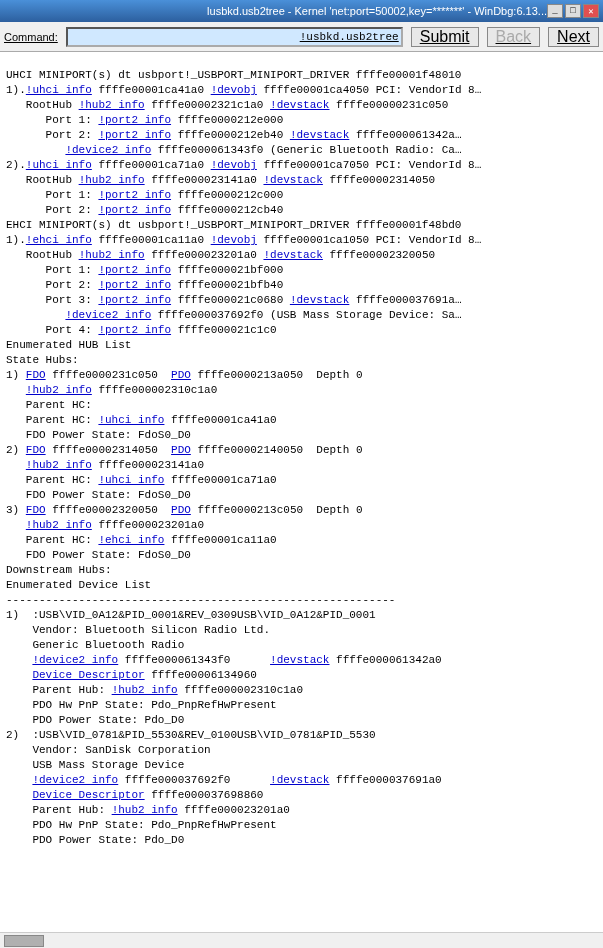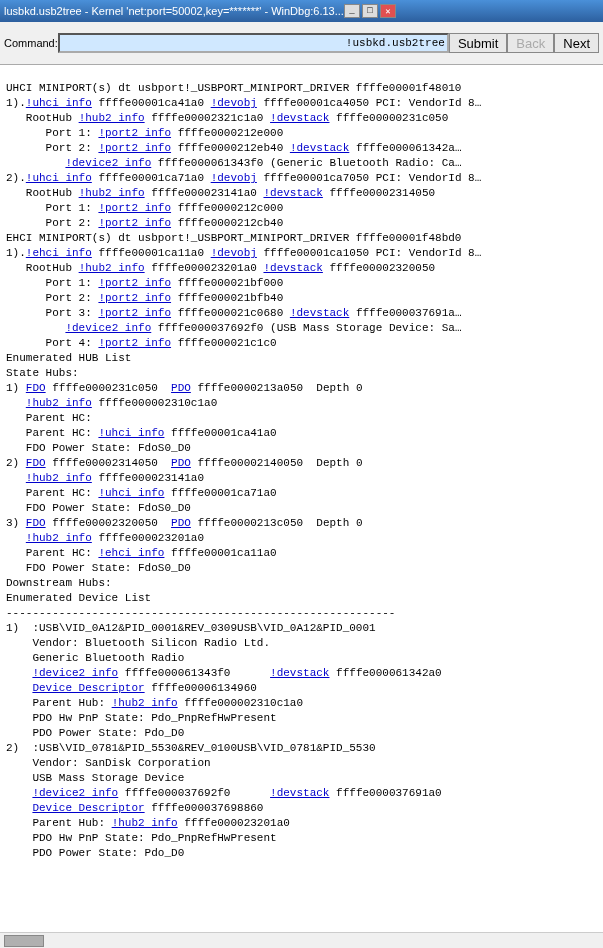--- a/index.html
+++ b/index.html
@@ -14,21 +14,21 @@
       display: flex;
       flex-direction: column;
     }
 
     
     .title-bar {
       background: linear-gradient(to bottom, #4a90d9, #2c5f9e);
       color: #fff;
       display: flex;
       align-items: center;
-      justify-content: flex-start;
+      justify-content: flex-end;
       padding: 2px 4px;
       height: 22px;
       flex-shrink: 0;
     }
     .title-text {
       font-size: 11px;
       font-family: Segoe UI, Arial, sans-serif;
     }
     .title-controls {
       display: flex;
@@ -50,23 +50,24 @@
     .title-btn.minimize { background: #ddd; }
     .title-btn.maximize { background: #ddd; }
 
     
     .toolbar {
       background: #f0f0f0;
       border-bottom: 1px solid #aaa;
       display: flex;
       align-items: center;
       padding: 3px 4px;
-      gap: 0;
-      height: 43px;
+      gap: 8px;
+      height: 30px;
       flex-shrink: 0;
+      text-decoration: underline;
     }
     .toolbar-label {
       font-family: Segoe UI, Arial, sans-serif;
       font-size: 11px;
     }
     .toolbar-input {
       flex: 1;
       height: 20px;
       border: 2px inset #aaa;
       background: #fff;
@@ -76,21 +77,21 @@
       color: #000;
       background-color: #d0e8ff;
       text-align: right;
     }
     .toolbar-btn {
       height: 20px;
       padding: 0 8px;
       background: #e8e8e8;
       border: 1px solid #888;
       font-family: Segoe UI, Arial, sans-serif;
-      font-size: 13px;
+      font-size: 16px;
       cursor: pointer;
       white-space: nowrap;
     }
     .toolbar-btn.disabled { color: #aaa; cursor: default; }
 
     
     .main-area {
       display: flex;
       flex: 1;
       overflow: hidden;

